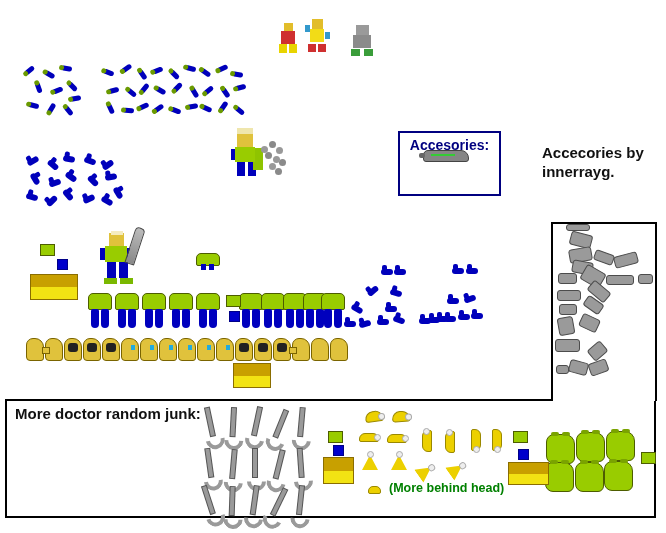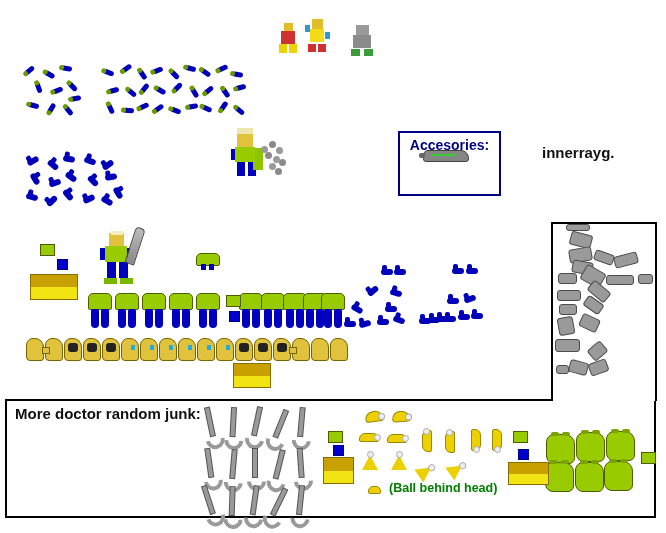--- a/index.html
+++ b/index.html
@@ -148,30 +148,31 @@
 <body>
 
 <div class="stage">
 
 
   <div class="panel acc-box">
     <div class="panel-title small">Accesories:</div>
   </div>
 
   <div class="credit-note">
+    <div>Accecories by</div>
     <div>innerrayg.</div>
   </div>
 
   <div class="bottom-panel">
     <div class="junk-title">More doctor random junk:</div>
   </div>
 
   <div class="right-panel"></div>
 
-  <div class="ball-note">(Ball behind head)</div>
+  <div class="ball-note">(More behind head)</div>
 
   <div id="sprite-layer">
       <div class="sp limb" style="left: 24px; top: 68px; transform: rotate(-40deg);"></div>
       <div class="sp limb" style="left: 44px; top: 72px; transform: rotate(30deg);"></div>
       <div class="sp limb" style="left: 61px; top: 66px; transform: rotate(10deg);"></div>
       <div class="sp limb" style="left: 33px; top: 85px; transform: rotate(70deg);"></div>
       <div class="sp limb" style="left: 52px; top: 88px; transform: rotate(-20deg);"></div>
       <div class="sp limb" style="left: 67px; top: 84px; transform: rotate(45deg);"></div>
       <div class="sp limb" style="left: 28px; top: 103px; transform: rotate(15deg);"></div>
       <div class="sp limb" style="left: 46px; top: 106px; transform: rotate(-60deg);"></div>

